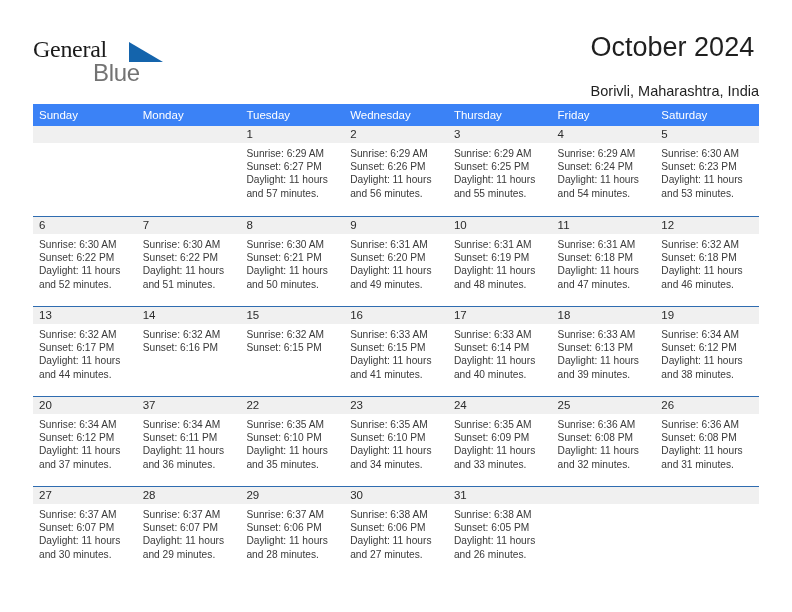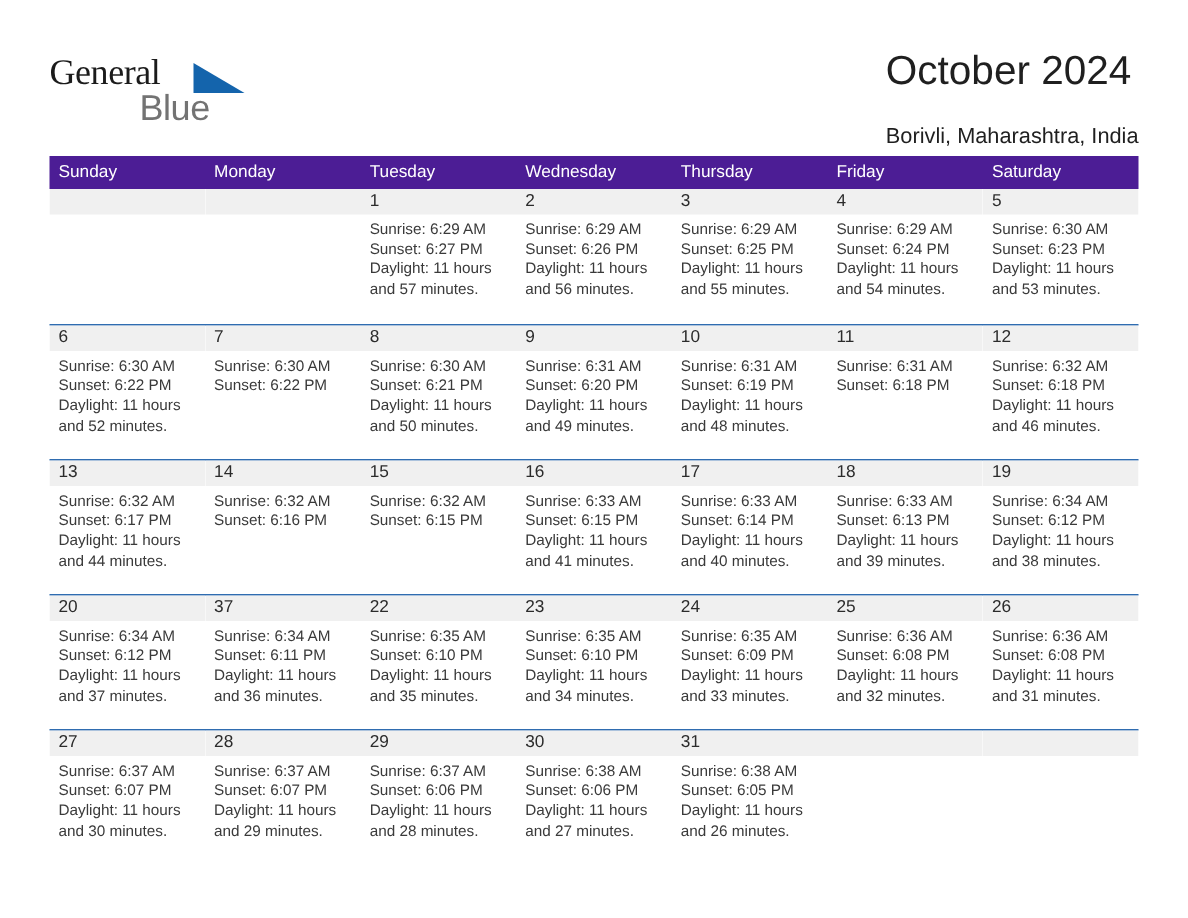--- a/index.html
+++ b/index.html
@@ -84,21 +84,21 @@
 
   
   .calendar {
     position: absolute;
     left: 33px;
     top: 104px;
     width: 726px;
   }
   .dow-row {
     display: flex;
-    background: #4c1d95;
+    background: #3b82f6;
     height: 22px;
   }
   .dow {
     flex: 1 1 0;
     color: #ffffff;
     font-size: 11.5px;
     line-height: 22px;
     padding-left: 6px;
     box-sizing: border-box;
     white-space: nowrap;
@@ -231,20 +231,21 @@
               <div>Sunrise: 6:30 AM</div>
               <div>Sunset: 6:22 PM</div>
               <div class="daylight">Daylight: 11 hours and 52 minutes.</div>
             </div>
           </div>
           <div class="cell">
             <span class="daynum">7</span>
             <div class="info">
               <div>Sunrise: 6:30 AM</div>
               <div>Sunset: 6:22 PM</div>
+              <div class="daylight">Daylight: 11 hours and 51 minutes.</div>
             </div>
           </div>
           <div class="cell">
             <span class="daynum">8</span>
             <div class="info">
               <div>Sunrise: 6:30 AM</div>
               <div>Sunset: 6:21 PM</div>
               <div class="daylight">Daylight: 11 hours and 50 minutes.</div>
             </div>
           </div>
@@ -262,20 +263,21 @@
               <div>Sunrise: 6:31 AM</div>
               <div>Sunset: 6:19 PM</div>
               <div class="daylight">Daylight: 11 hours and 48 minutes.</div>
             </div>
           </div>
           <div class="cell">
             <span class="daynum">11</span>
             <div class="info">
               <div>Sunrise: 6:31 AM</div>
               <div>Sunset: 6:18 PM</div>
+              <div class="daylight">Daylight: 11 hours and 47 minutes.</div>
             </div>
           </div>
           <div class="cell">
             <span class="daynum">12</span>
             <div class="info">
               <div>Sunrise: 6:32 AM</div>
               <div>Sunset: 6:18 PM</div>
               <div class="daylight">Daylight: 11 hours and 46 minutes.</div>
             </div>
           </div>

